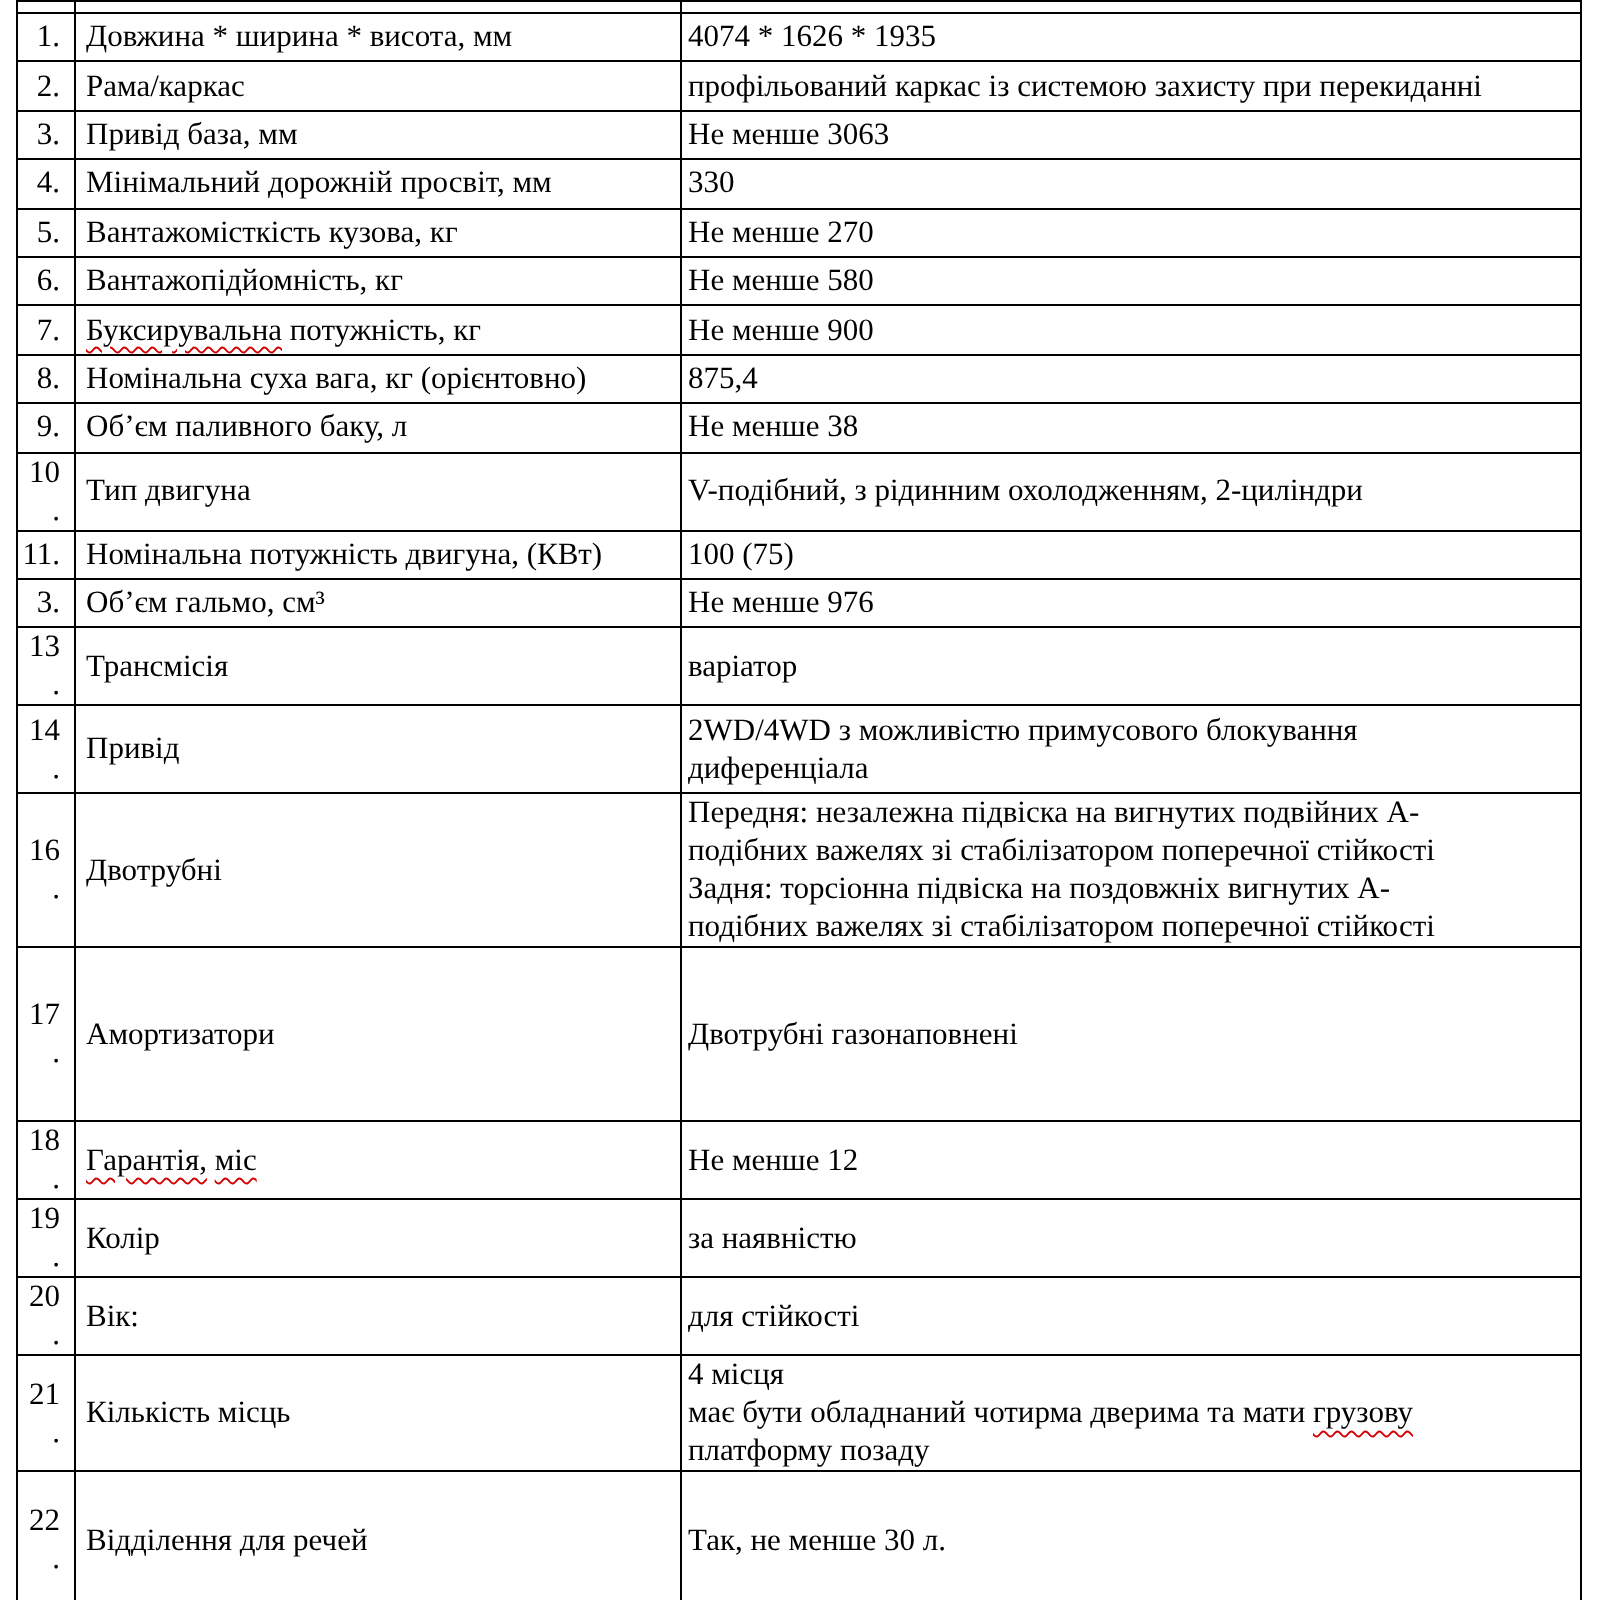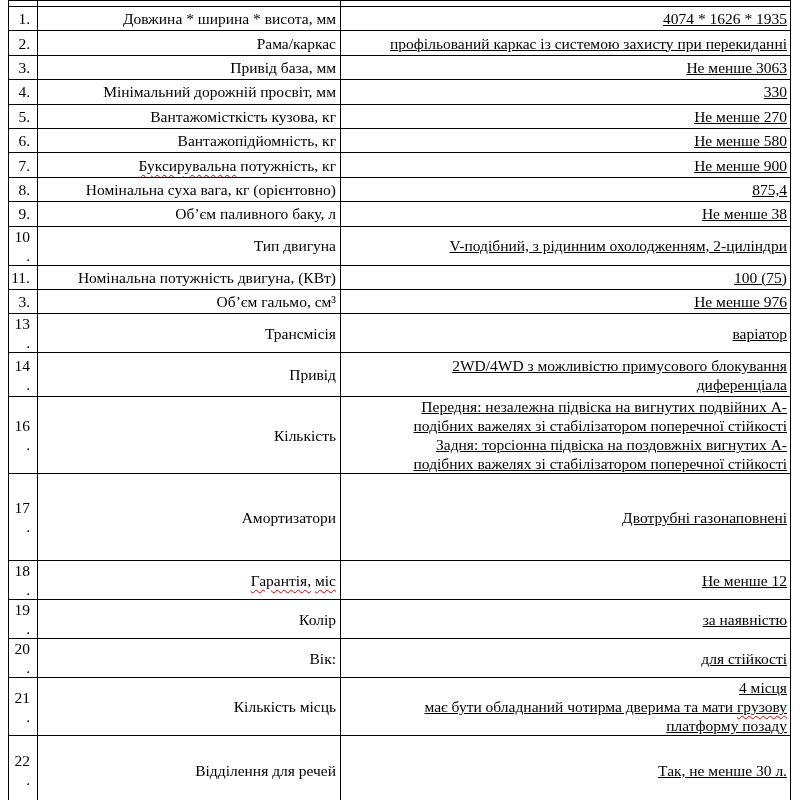--- a/index.html
+++ b/index.html
@@ -32,22 +32,22 @@
   col.c1 { width: 29px; }
   col.c2 { width: 303px; }
   col.c3 { width: 450px; }
   td {
     border: 1px solid #000;
     vertical-align: middle;
     overflow: hidden;
     word-wrap: break-word;
   }
   td.n { text-align: right; padding: 0 7px 0 2px; }
-  td.p { text-align: right;  padding: 0 4px 0 5px; margin-top: 12px; }
-  td.v { text-align: right; padding: 0 3px; text-decoration: underline; }
+  td.p { text-align: left;  padding: 0 4px 0 5px; margin-top: 12px; }
+  td.v { text-align: left; padding: 0 3px; }
   tbody tr { height: 24.4px; }
   
   tr.sliver td { height: 3px; line-height: 0; font-size: 0; border-top: 0; }
   tbody tr:nth-child(1)  { height: 4px;  }
   tbody tr:nth-child(15) { height: 44px; } 
   tbody tr:nth-child(17) { height: 87px; } 
   tbody tr:nth-child(22) { height: 70px; } 
   tbody tr:nth-child(24) { height: 46px; } 
   tbody tr:nth-child(25) { height: 58px; } 
   .sq {
@@ -140,21 +140,21 @@
           <td class="p">Трансмісія</td>
           <td class="v">варіатор</td>
         </tr>
         <tr>
           <td class="n">14.</td>
           <td class="p">Привід</td>
           <td class="v">2WD/4WD з можливістю примусового блокування<br>диференціала</td>
         </tr>
         <tr>
           <td class="n">16.</td>
-          <td class="p">Кількість</td>
+          <td class="p">Двотрубні</td>
           <td class="v">Передня: незалежна підвіска на вигнутих подвійних А-<br>подібних важелях зі стабілізатором поперечної стійкості<br>Задня: торсіонна підвіска на поздовжніх вигнутих А-<br>подібних важелях зі стабілізатором поперечної стійкості</td>
         </tr>
         <tr>
           <td class="n">17.</td>
           <td class="p">Амортизатори</td>
           <td class="v">Двотрубні газонаповнені</td>
         </tr>
         <tr>
           <td class="n">18.</td>
           <td class="p"><span class="sq">Гарантія,</span> <span class="sq">міс</span></td>

